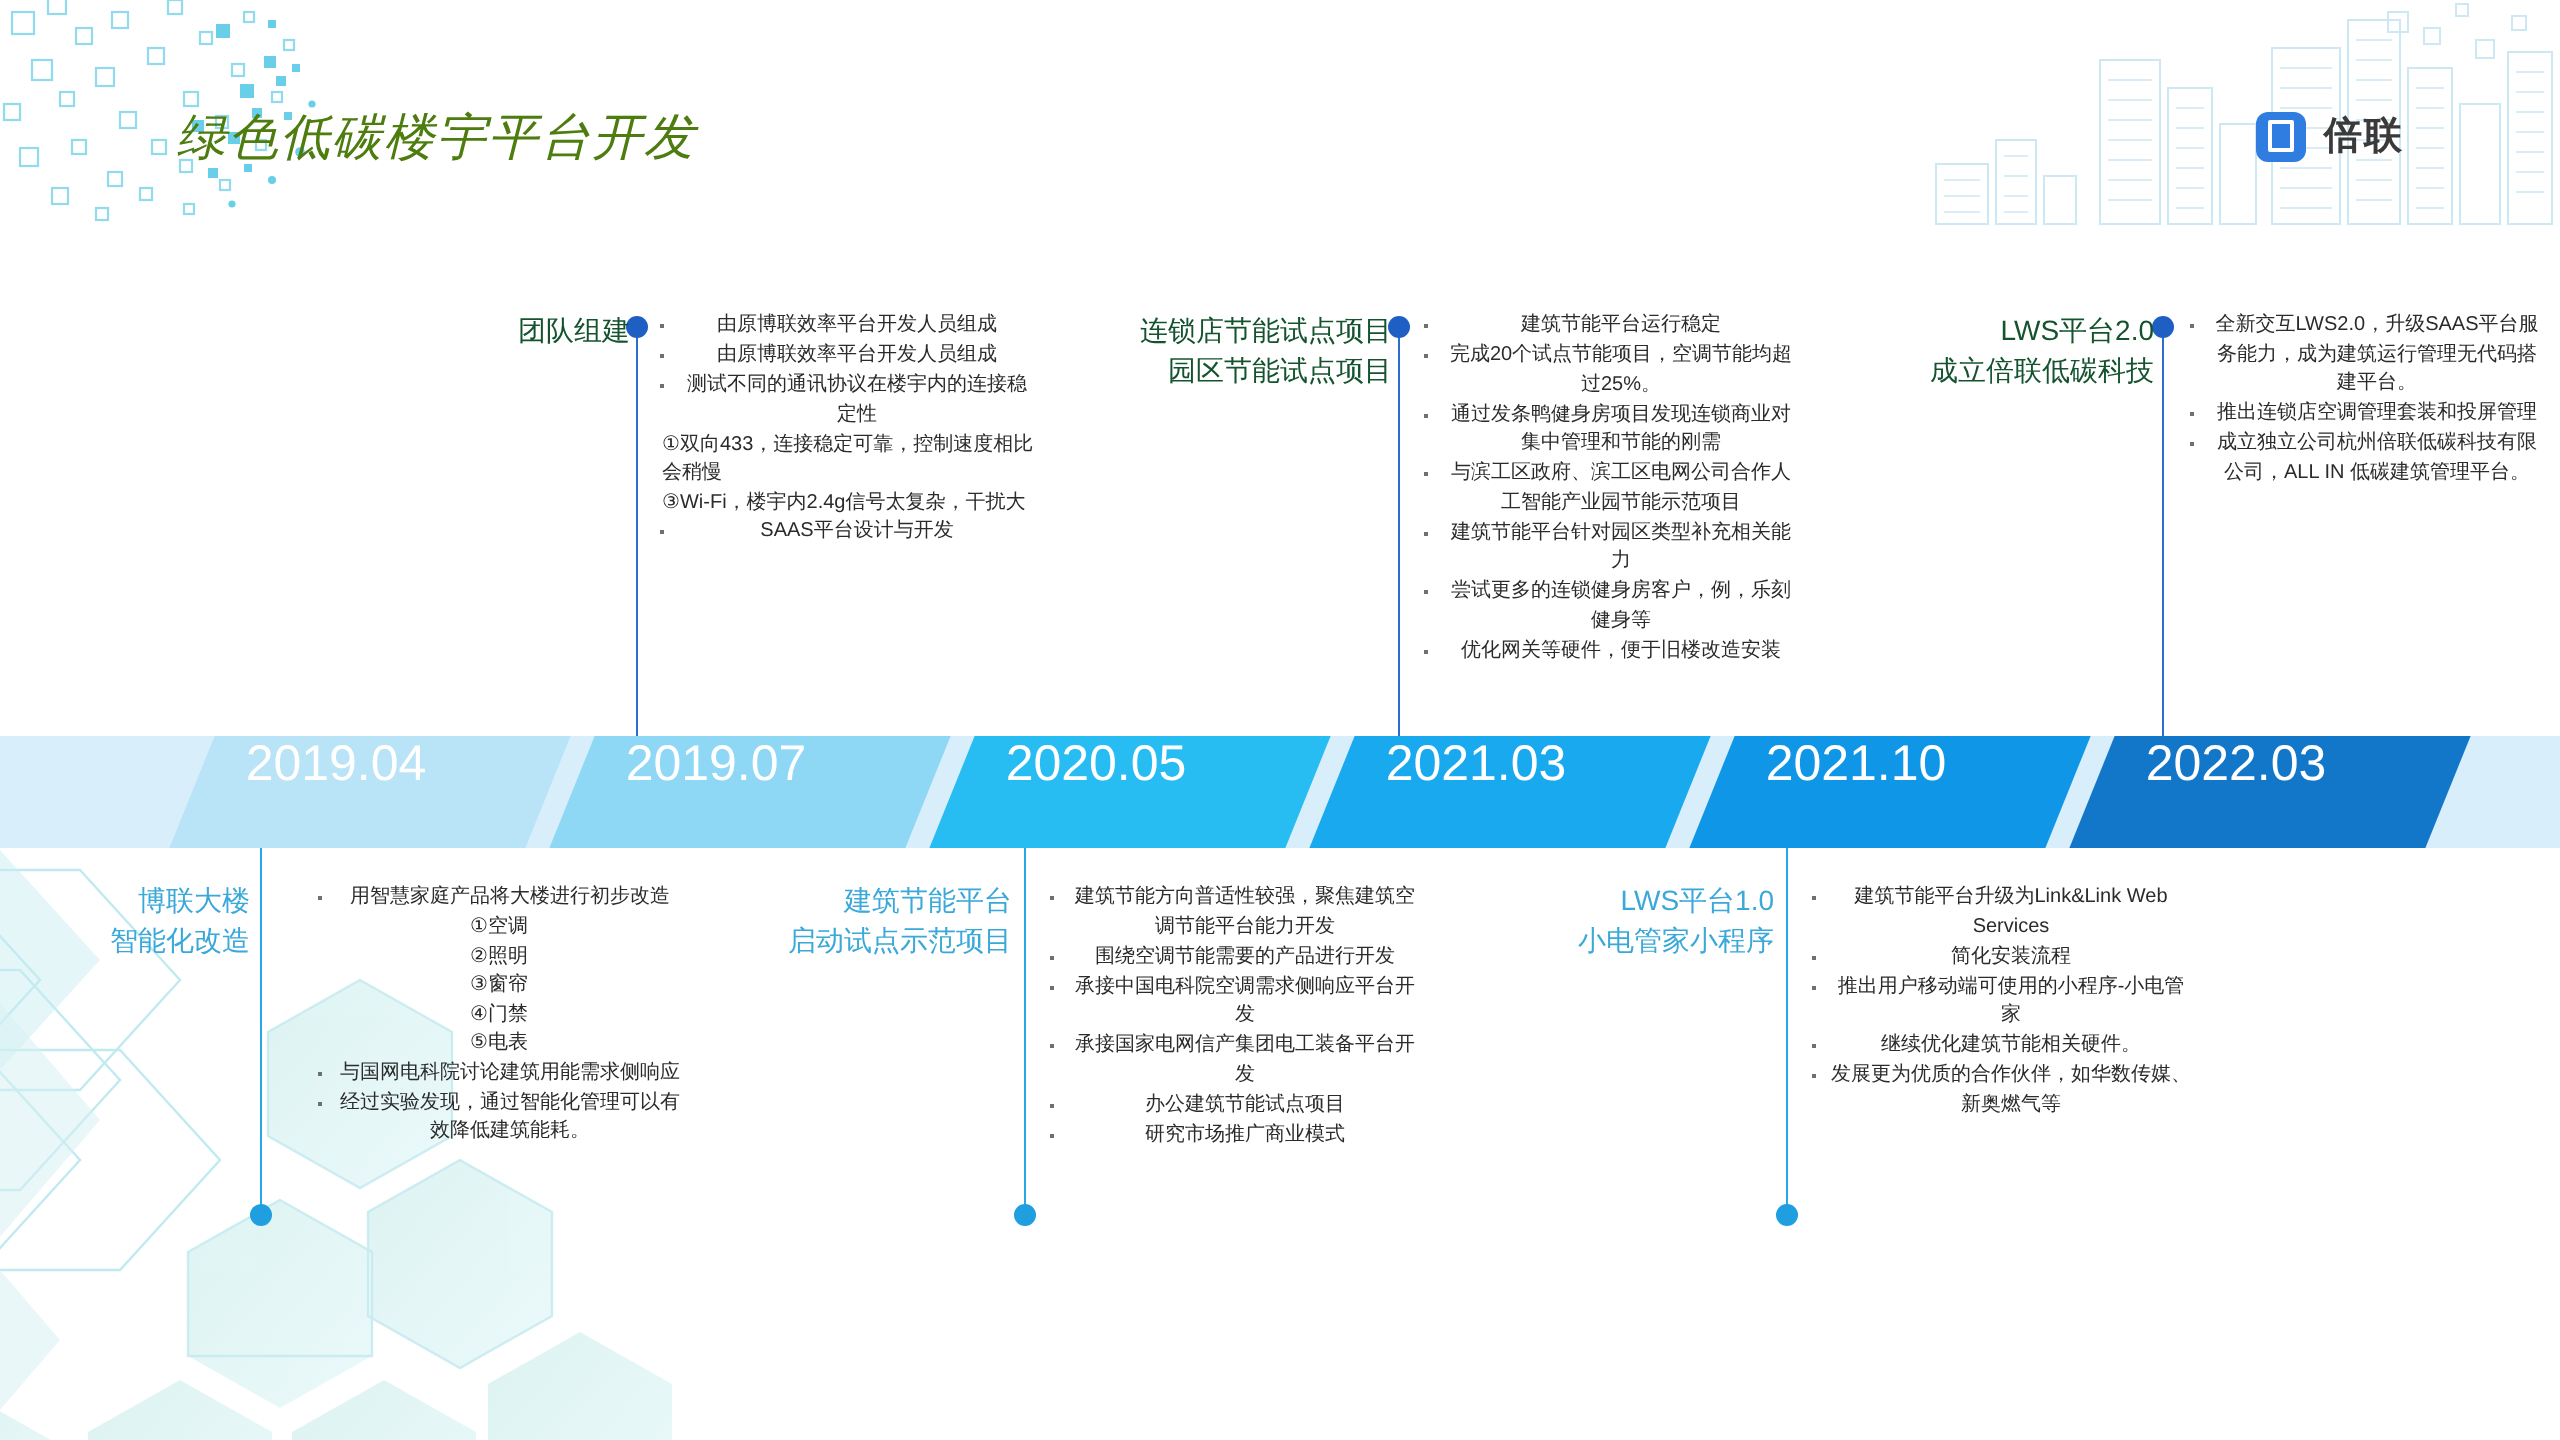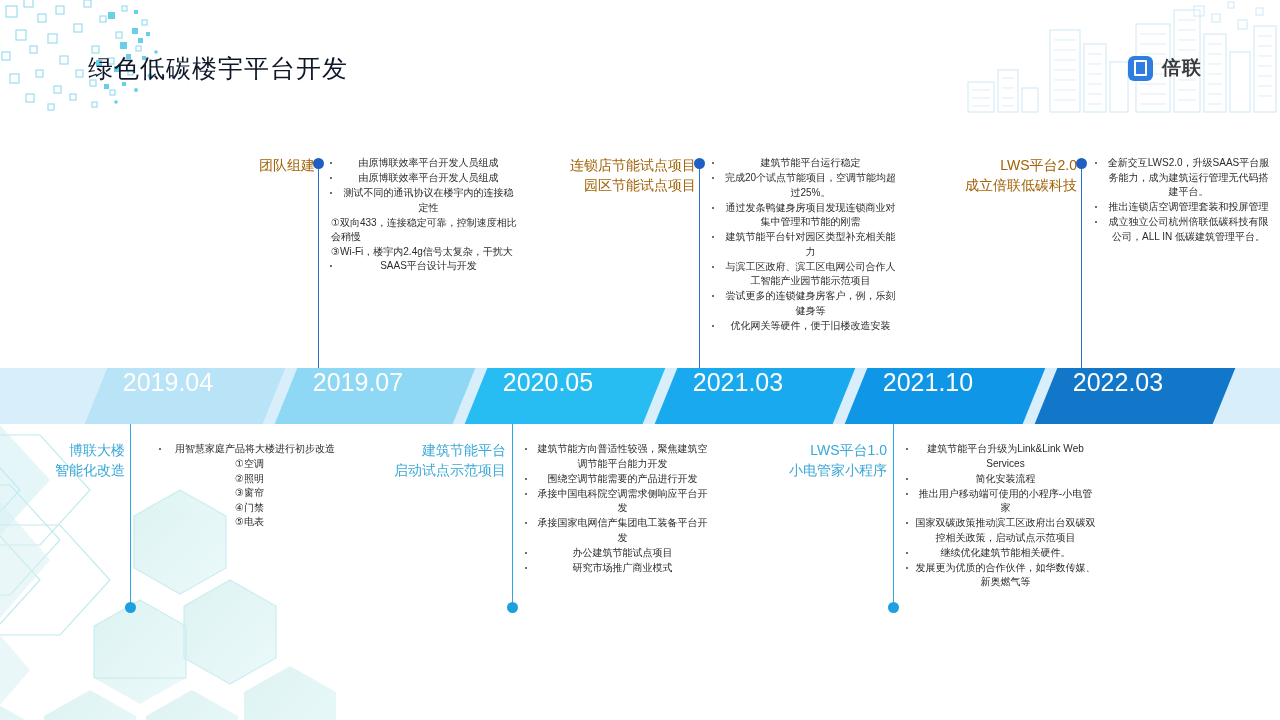--- a/index.html
+++ b/index.html
@@ -14,22 +14,23 @@
 
   .hex-cluster{position:absolute;left:-70px;bottom:-60px;width:430px;height:330px;opacity:.95;}
   .chev-cluster{position:absolute;left:-40px;top:415px;width:260px;height:230px;opacity:.9;}
   .pixel-cluster{position:absolute;left:-4px;top:-6px;width:230px;height:130px;}
   .city-cluster{position:absolute;right:0;top:0;width:330px;height:120px;}
 
   
   .header{position:absolute;left:0;top:0;width:1280px;height:130px;}
   .page-title{
     position:absolute;left:88px;top:52px;
-    font-size:25px;letter-spacing:1px;color:#0f172a;
+    font-size:25px;letter-spacing:1px;color:#4d7c0f;
     white-space:nowrap;
+    font-style:italic;
   }
   .brand{position:absolute;right:78px;top:55px;display:flex;align-items:center;gap:9px;}
   .brand-mark{
     width:25px;height:25px;border-radius:6px;background:#2f7de1;
     display:flex;align-items:center;justify-content:center;
   }
   .brand-mark i{display:block;width:9px;height:12px;border:2px solid #ffffff;border-radius:1px;}
   .brand-name{font-size:19px;font-weight:bold;color:#3a3a3a;letter-spacing:1px;}
 
   
@@ -52,21 +53,21 @@
     position:absolute;width:11px;height:11px;border-radius:50%;
     background:#1f5fc4;
   }
   .dot.light{background:#1f9fe0;}
 
   
   .block{position:absolute;}
   .blk-head{
     font-size:14px;line-height:20px;text-align:right;white-space:nowrap;
   }
-  .blk-head.top{color:#a16207;}
+  .blk-head.top{color:#14532d;}
   .blk-head.bot{color:#3aa8d8;}
   .blk-body{font-size:10px;line-height:14.5px;color:#2b2b2b;}
   .blk-body ul{margin:0;padding:0;list-style:none;}
   .blk-body li{
     position:relative;padding-left:11px;margin:0 0 0.5px 0;text-align:center;
   }
   .blk-body li::before{
     content:"";position:absolute;left:2px;top:6px;
     width:2px;height:2px;background:#6f6f6f;
   }
@@ -262,22 +263,22 @@
 
 <div class="block" style="left:528px;top:155px;width:168px;">
   <div class="blk-head top">连锁店节能试点项目</div>
   <div class="blk-head top">园区节能试点项目</div>
 </div>
 <div class="block blk-body" style="left:710px;top:156px;width:190px;">
   <ul>
     <li>建筑节能平台运行稳定</li>
     <li>完成20个试点节能项目，空调节能均超过25%。</li>
     <li>通过发条鸭健身房项目发现连锁商业对集中管理和节能的刚需</li>
+    <li>与滨工区政府、滨工区电网公司合作人工智能产业园节能示范项目</li>
     <li>建筑节能平台针对园区类型补充相关能力</li>
-    <li>与滨工区政府、滨工区电网公司合作人工智能产业园节能示范项目</li>
     <li>尝试更多的连锁健身房客户，例，乐刻健身等</li>
     <li>优化网关等硬件，便于旧楼改造安装</li>
   </ul>
 </div>
 
 <div class="block" style="left:905px;top:155px;width:172px;">
   <div class="blk-head top">LWS平台2.0</div>
   <div class="blk-head top">成立倍联低碳科技</div>
 </div>
 <div class="block blk-body" style="left:1093px;top:156px;width:180px;">
@@ -296,20 +297,24 @@
   <ul>
     <li>用智慧家庭产品将大楼进行初步改造</li>
   </ul>
   <ul class="nums">
     <li>①空调</li>
     <li>②照明</li>
     <li>③窗帘</li>
     <li>④门禁</li>
     <li>⑤电表</li>
   </ul>
+  <ul>
+    <li>与国网电科院讨论建筑用能需求侧响应</li>
+    <li>经过实验发现，通过智能化管理可以有效降低建筑能耗。</li>
+  </ul>
 </div>
 
 <div class="block" style="left:370px;top:440px;width:136px;">
   <div class="blk-head bot">建筑节能平台</div>
   <div class="blk-head bot">启动试点示范项目</div>
 </div>
 <div class="block blk-body" style="left:523px;top:442px;width:188px;">
   <ul>
     <li>建筑节能方向普适性较强，聚焦建筑空调节能平台能力开发</li>
     <li>围绕空调节能需要的产品进行开发</li>
@@ -322,17 +327,16 @@
 
 <div class="block" style="left:752px;top:440px;width:135px;">
   <div class="blk-head bot">LWS平台1.0</div>
   <div class="blk-head bot">小电管家小程序</div>
 </div>
 <div class="block blk-body" style="left:904px;top:442px;width:192px;">
   <ul>
     <li>建筑节能平台升级为Link&amp;Link Web Services</li>
     <li>简化安装流程</li>
     <li>推出用户移动端可使用的小程序-小电管家</li>
-    <li>国家双碳政策推动滨工区政府出台双碳双控相关政策，启动试点示范项目</li>
     <li>继续优化建筑节能相关硬件。</li>
     <li>发展更为优质的合作伙伴，如华数传媒、新奥燃气等</li>
   </ul>
 </div>
 
 </body></html>

